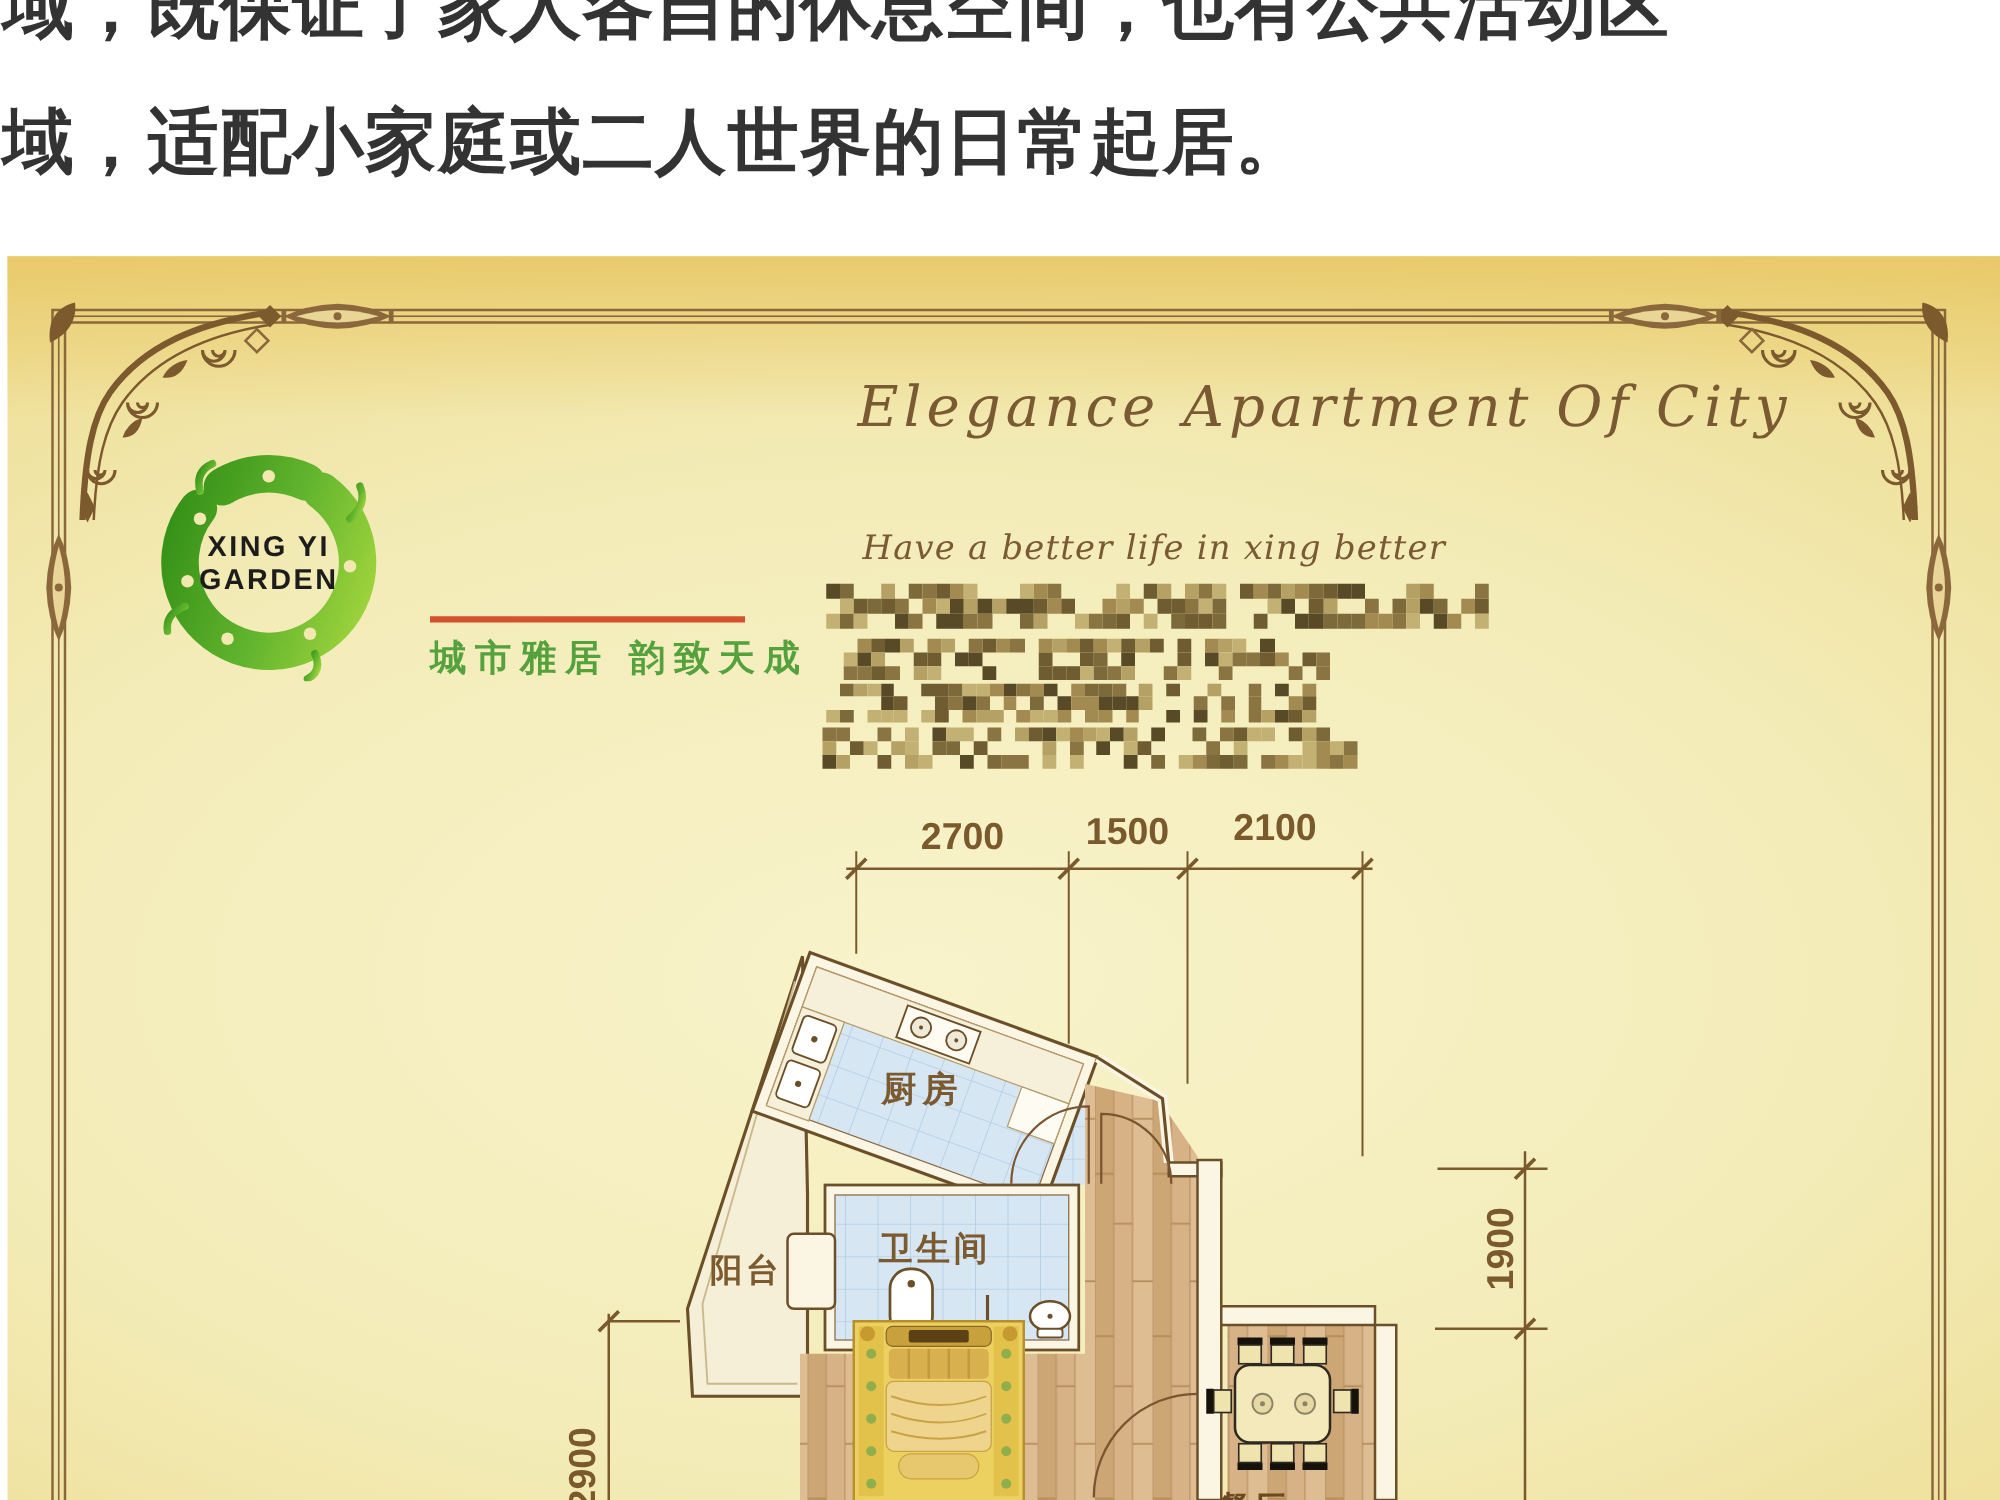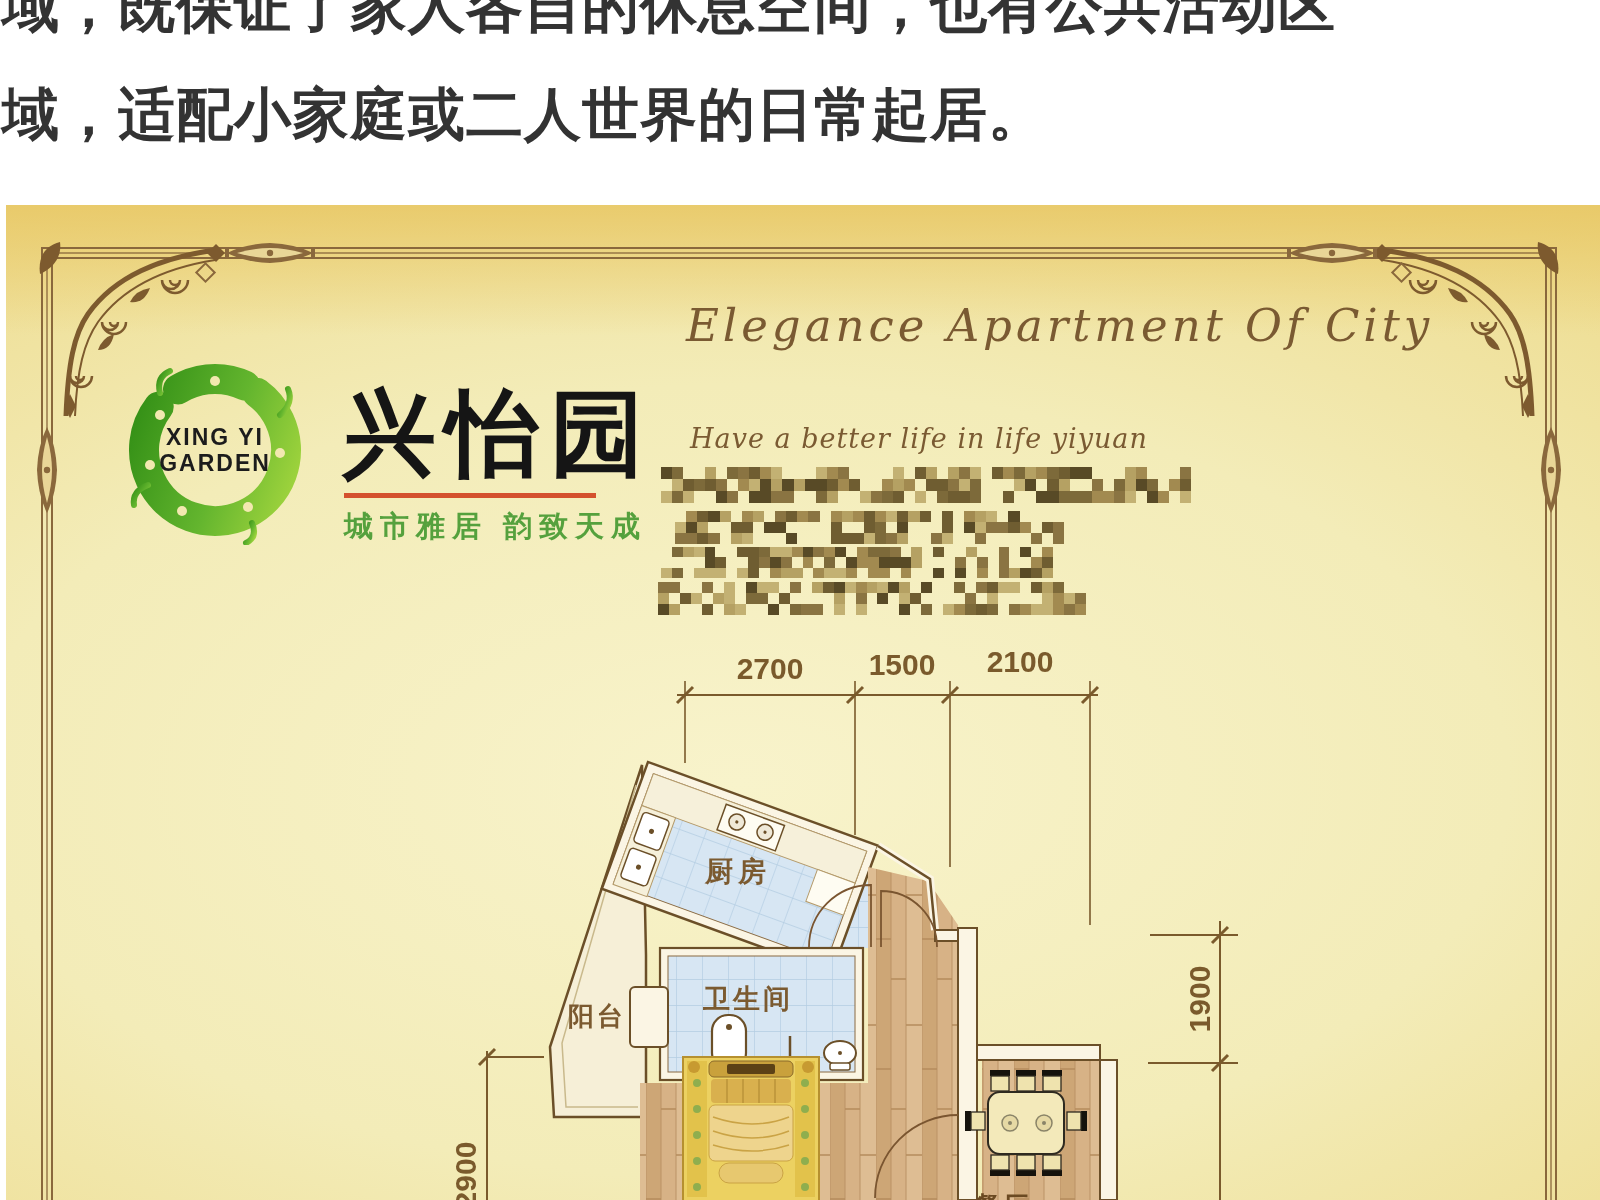--- a/index.html
+++ b/index.html
@@ -164,26 +164,25 @@
       <circle cx="95" cy="26" r="5"></circle>
         <circle cx="40" cy="60" r="5"></circle>
         <circle cx="30" cy="110" r="5"></circle>
       <circle cx="62" cy="156" r="5"></circle>
         <circle cx="128" cy="152" r="5"></circle>
         <circle cx="160" cy="98" r="5"></circle>
     </g>
     <text x="95" y="90" text-anchor="middle" font-size="23" font-weight="bold" fill="#1c1c1c" letter-spacing="2">XING YI</text>
     <text x="95" y="116" text-anchor="middle" font-size="23" font-weight="bold" fill="#1c1c1c" letter-spacing="2">GARDEN</text>
   </svg>
-  <div class="abs logo-name">兴怡园</div>
   <div class="abs logo-underline"></div>
   <div class="abs headline-en">Elegance Apartment Of City</div>
 
   <div class="abs logo-slogan">城市雅居  韵致天成</div>
-  <div class="abs tagline-en">Have a better life in life yiyuan</div>
+  <div class="abs tagline-en">Have a better life in xing better</div>
 
   <div class="mosaic" style="left: 655px; top: 262px; width: 530px; height: 36px; grid-template-columns: repeat(48, 1fr);">
       <div style="background: rgb(88, 74, 38);"></div>
       <div style="background: rgb(125, 106, 58);"></div>
       <div style="background: rgba(0, 0, 0, 0);"></div>
       <div style="background: rgba(0, 0, 0, 0);"></div>
       <div style="background: rgb(181, 161, 99);"></div>
       <div style="background: rgba(0, 0, 0, 0);"></div>
       <div style="background: rgb(125, 106, 58);"></div>
       <div style="background: rgb(138, 116, 66);"></div>

